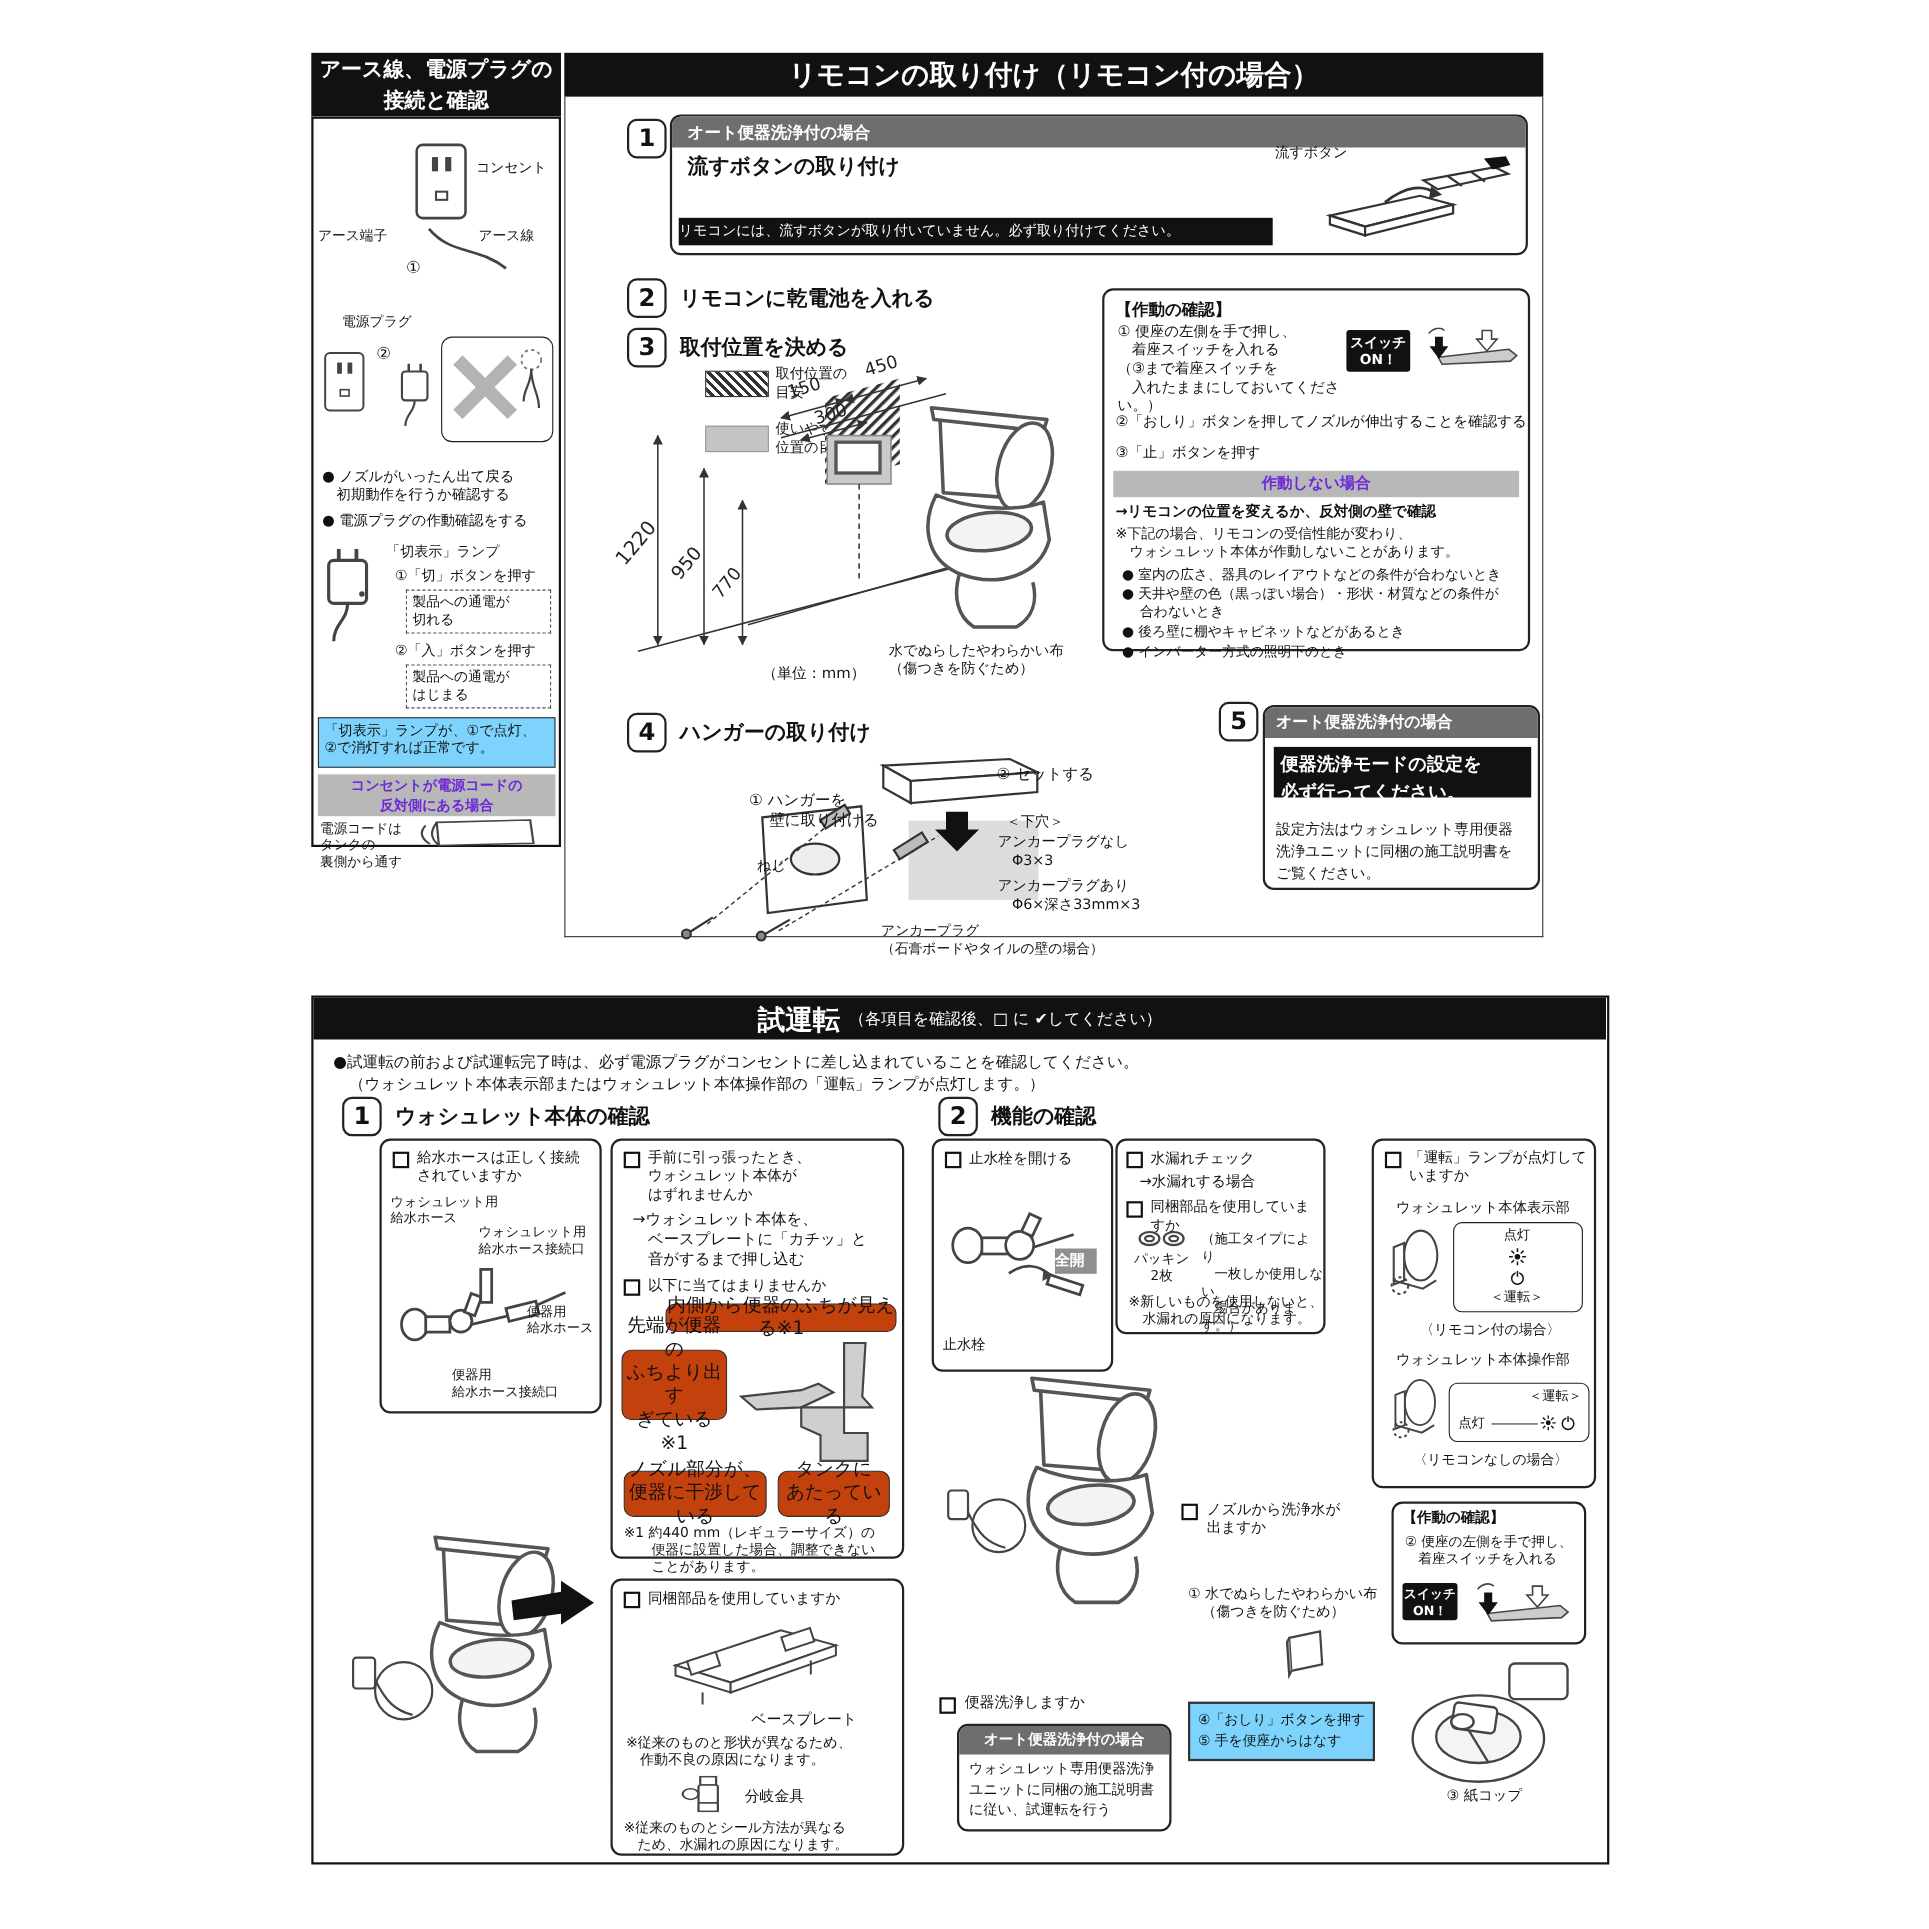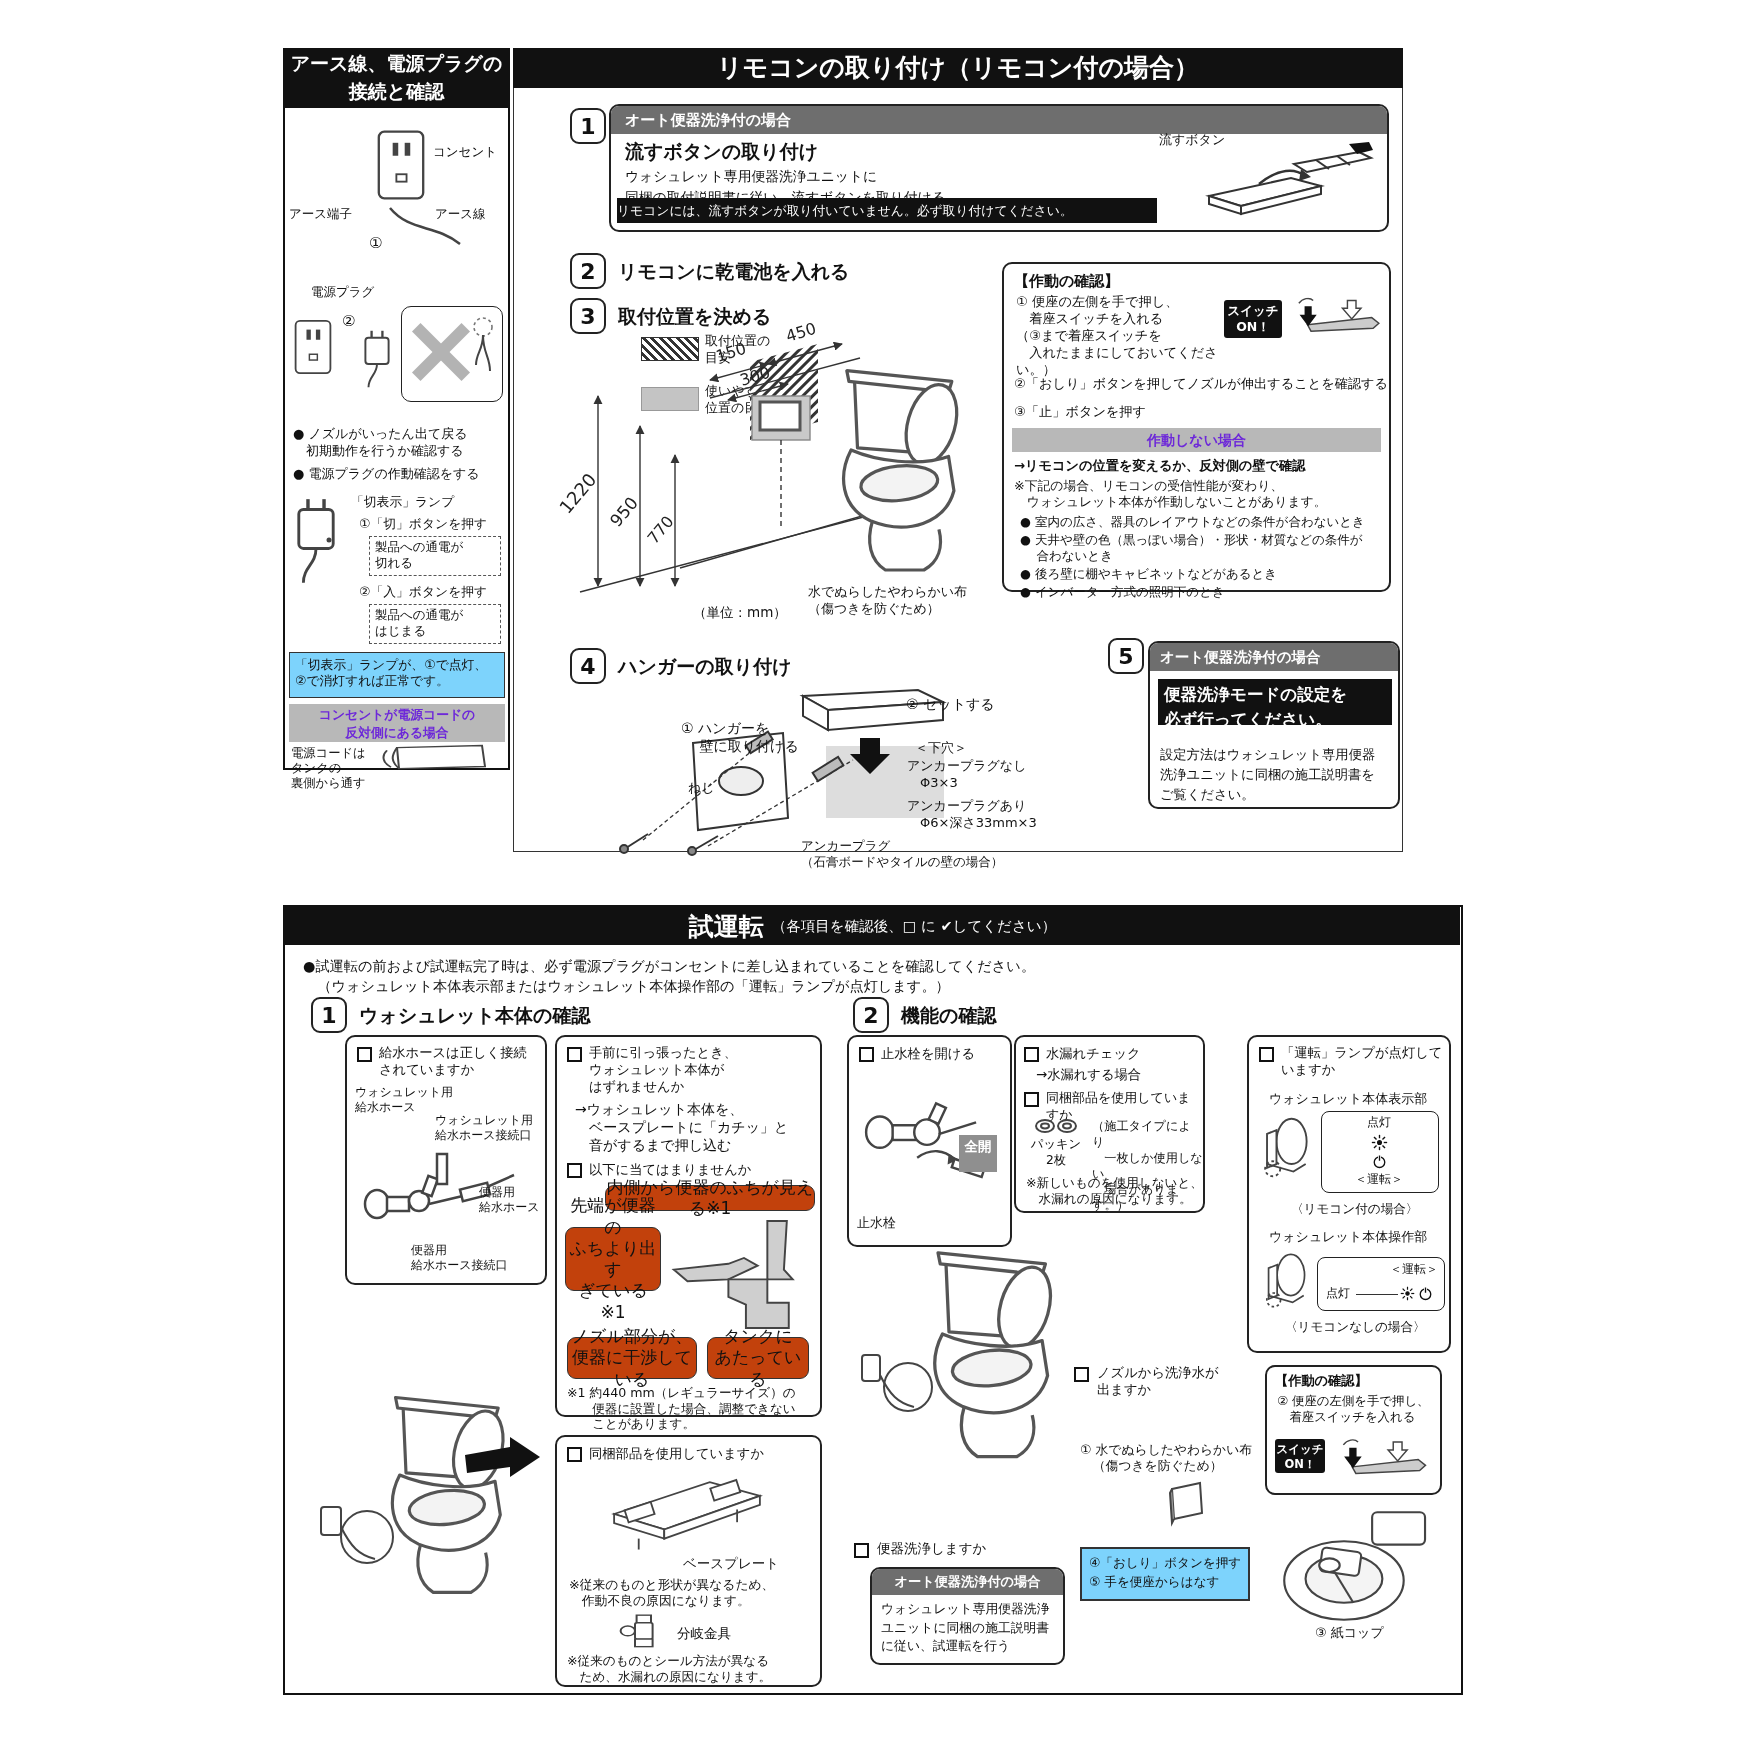--- a/index.html
+++ b/index.html
@@ -158,22 +158,20 @@
 </section>
 
 <section class="panel" id="remote" style="left:513px;top:48px;width:890px;height:804px">
   <div class="blackbar t b c" style="left:0;top:0;width:890px;height:40px;font-size:25px;line-height:40px;position:absolute">リモコンの取り付け（リモコン付の場合）</div>
   <div style="position:absolute;left:0;top:40px;width:890px;height:764px;border:1.5px solid #333;border-top:none;background:#fff"></div>
 
   <div class="sqnum" style="left:57px;top:60px">1</div>
   <div class="rbox" style="left:96px;top:56px;width:780px;height:128px">
     <div class="graybar t" style="left:0;top:0;width:776px;height:28px;font-size:15px;line-height:28px;padding-left:14px;border-radius:8px 8px 0 0;position:absolute">オート便器洗浄付の場合</div>
     <div class="t b" style="left:14px;top:33px;font-size:19px">流すボタンの取り付け</div>
-    <div class="t" style="left:14px;top:60px;font-size:13.8px;line-height:1.5">ウォシュレット専用便器洗浄ユニットに
-同梱の取付説明書に従い、流すボタンを取り付ける</div>
     <div class="blackbar t" style="left:6px;top:92px;width:540px;height:25px;font-size:12.8px;line-height:25px;padding-left:0;position:absolute">リモコンには、流すボタンが取り付いていません。必ず取り付けてください。</div>
     <div class="t" style="left:548px;top:26px;font-size:13px">流すボタン</div>
     <svg class="ill" style="left:588px;top:36px" width="185" height="82" viewBox="0 0 185 82">
       <g stroke="#333" stroke-width="2" fill="#fff">
         <path d="M10,54 L92,36 L122,44 L42,64 Z"></path>
         <path d="M10,54 L10,62 L42,72 L42,64 Z"></path>
         <path d="M42,64 L122,44 L122,52 L42,72 Z"></path>
         <path d="M95,22 L160,10 L172,16 L108,30 Z"></path>
         <line x1="117" y1="18" x2="130" y2="27"></line>
         <line x1="138" y1="14" x2="151" y2="23"></line>
@@ -422,21 +420,21 @@
         <ellipse cx="20" cy="48" rx="14" ry="16"></ellipse>
         <rect x="33" y="41" width="24" height="15"></rect>
         <circle cx="68" cy="48" r="13"></circle>
         <rect x="73" y="20" width="11" height="18" transform="rotate(25 78 29)"></rect>
         <path d="M80,50 L118,38" fill="none"></path>
         <path d="M58,74 C72,64 86,66 95,75" fill="none"></path>
         <path d="M90,70 L100,76 L89,81 Z" fill="#444" stroke="none"></path>
         <rect x="94" y="80" width="32" height="9" transform="rotate(18 110 84)"></rect>
       </g>
     </svg>
-    <div style="position:absolute;left:110px;top:98px;width:38px;height:37px;background:#8f8f8f;color:#fff;font-weight:bold;font-size:13.5px;text-align:center;line-height:23px">全開</div>
+    <div style="position:absolute;left:110px;top:98px;width:38px;height:23px;background:#8f8f8f;color:#fff;font-weight:bold;font-size:13.5px;text-align:left;line-height:23px">全開</div>
     <div class="t" style="left:8px;top:178px;font-size:13px">止水栓</div>
   </div>
 
   <div class="rbox" style="left:729px;top:128px;width:191px;height:178px">
     <span class="cb" style="left:8px;top:10px"></span>
     <div class="t" style="left:30px;top:8px;font-size:13.3px">水漏れチェック</div>
     <div class="t" style="left:20px;top:29px;font-size:13.3px">→水漏れする場合</div>
     <span class="cb" style="left:8px;top:55px"></span>
     <div class="t" style="left:30px;top:53px;font-size:13px">同梱部品を使用していますか</div>
     <svg class="ill" style="left:18px;top:80px" width="44" height="18" viewBox="0 0 44 18">

